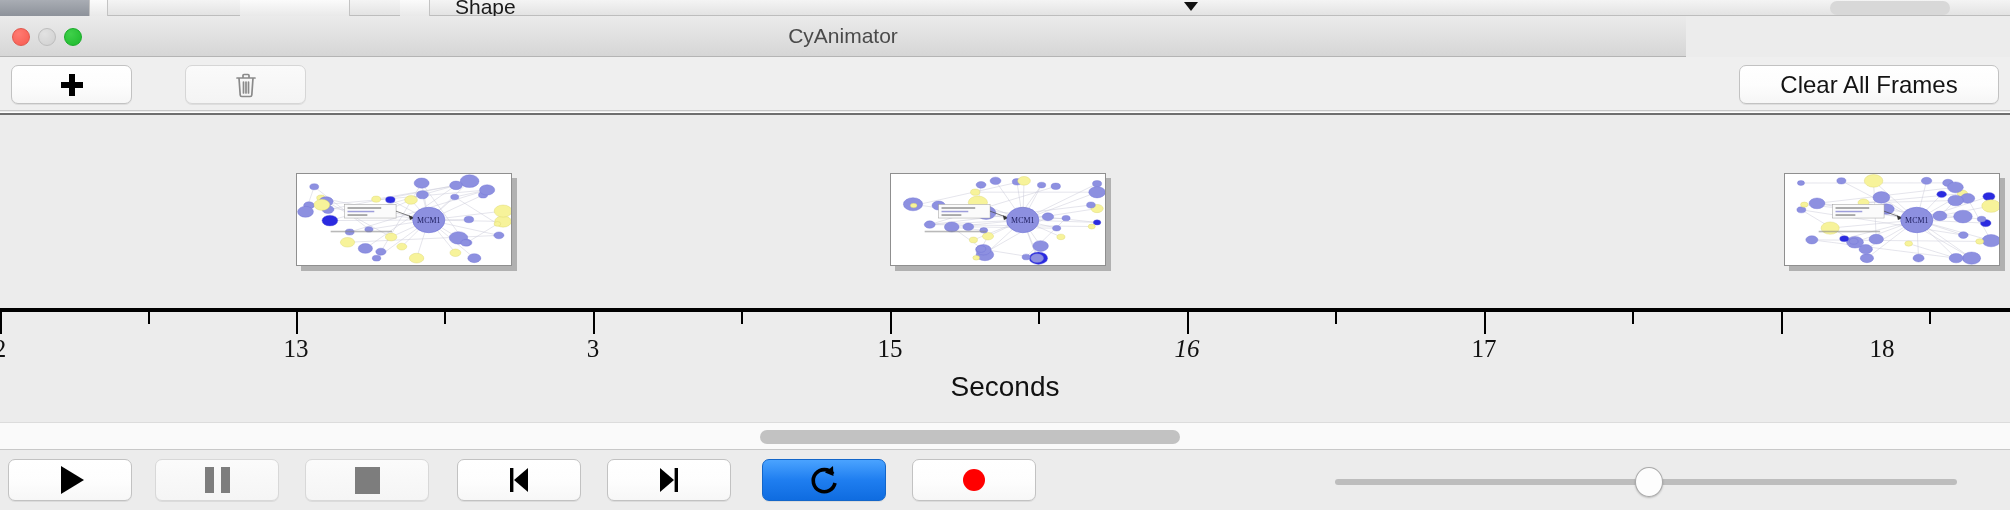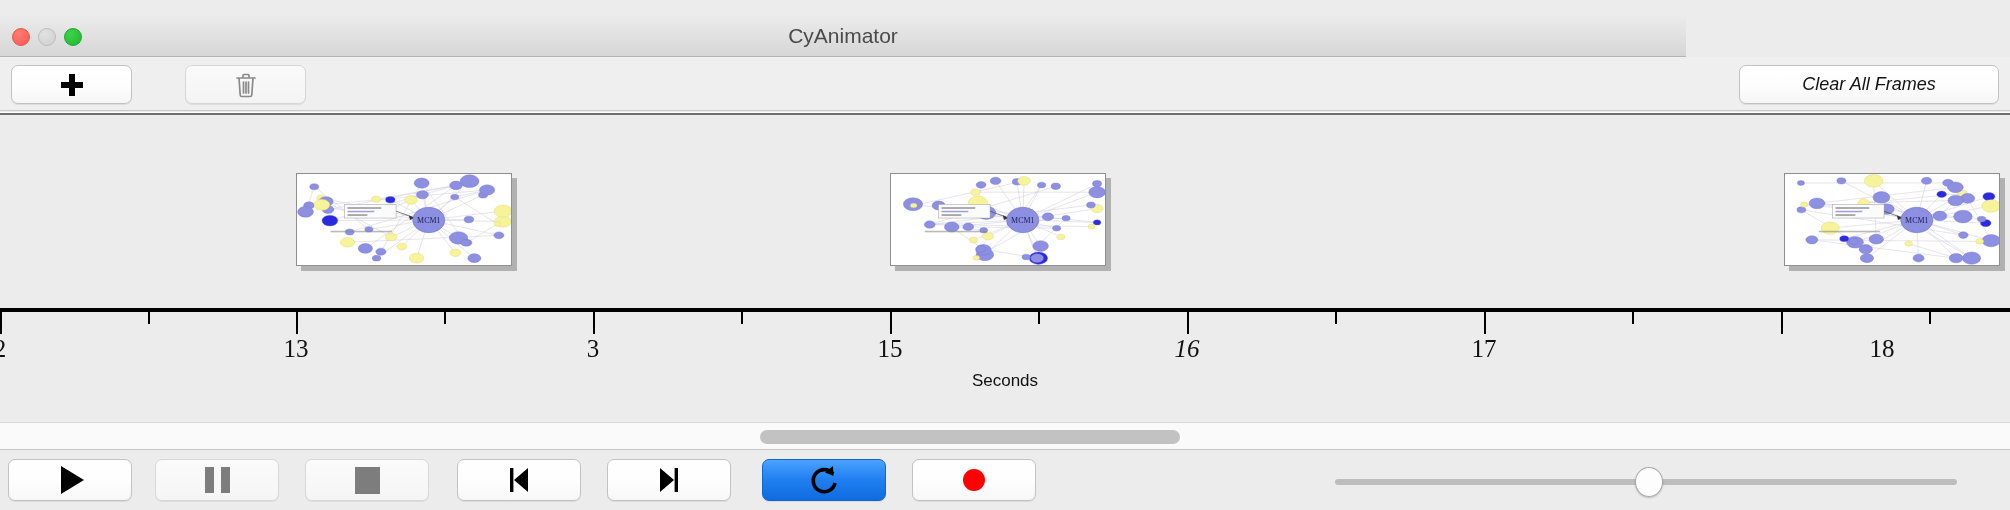--- a/index.html
+++ b/index.html
@@ -121,24 +121,23 @@
     cursor: pointer;
   }
   .btn.disabled {
     background: linear-gradient(180deg,#fafafa 0%,#f4f4f4 100%);
     border-color: #d6d6d6;
   }
   #add-frame-button  { left: 11px;  top: 8px; width: 121px; height: 39px; }
   #del-frame-button  { left: 185px; top: 8px; width: 121px; height: 39px; }
   #clear-all-button  { right: 11px; top: 8px; width: 260px; height: 39px; }
   #clear-all-button .lbl {
-    font-size: 18px;
+    font-size: 24px;
     color: #141414;
     font-family: "Liberation Sans", sans-serif;
-    font-style: italic;
   }
 
   .plus-icon {
     position: relative;
     width: 24px; height: 24px;
   }
   .plus-icon::before, .plus-icon::after {
     content: ""; position: absolute; background: #000;
   }
   .plus-icon::before { left: 9px; top: 1px; width: 6px; height: 22px; }
@@ -195,21 +194,21 @@
     font-size: 25px;
     color: #111;
     font-family: "Liberation Serif", serif;
     transform: translateX(-50%);
     white-space: nowrap;
   }
   .axis-title {
     position: absolute;
     top: 258px; left: 0; width: 2010px;
     text-align: center;
-    font-size: 17px;
+    font-size: 28px;
     color: #111;
     font-family: "Liberation Sans", sans-serif;
   }
 
   
   .hscroll {
     position: absolute;
     top: 422px; left: 0;
     width: 2010px; height: 28px;
     background: #fafafa;
@@ -297,20 +296,30 @@
     border-radius: 50%;
     box-shadow: 0 1px 2px rgba(0,0,0,0.22);
     cursor: pointer;
   }
 </style>
 </head>
 <body>
 
 <div id="app">
 
+  <div class="bg-window">
+    <div class="bg-tabstrip"></div>
+    <div class="bg-seg dark" style="left:0px;width:90px;"></div>
+    <div class="bg-seg" style="left:90px;width:18px;"></div>
+    <div class="bg-seg" style="left:240px;width:110px;"></div>
+    <div class="bg-seg" style="left:400px;width:30px;"></div>
+    <div class="bg-shape-label">Shape</div>
+    <div class="bg-caret"></div>
+    <div class="bg-scroll"></div>
+  </div>
 
   <div class="titlebar">
     <div class="traffic">
       <div class="light close"></div>
       <div class="light min"></div>
       <div class="light zoom"></div>
     </div>
     <div class="window-title">CyAnimator</div>
   </div>
 

